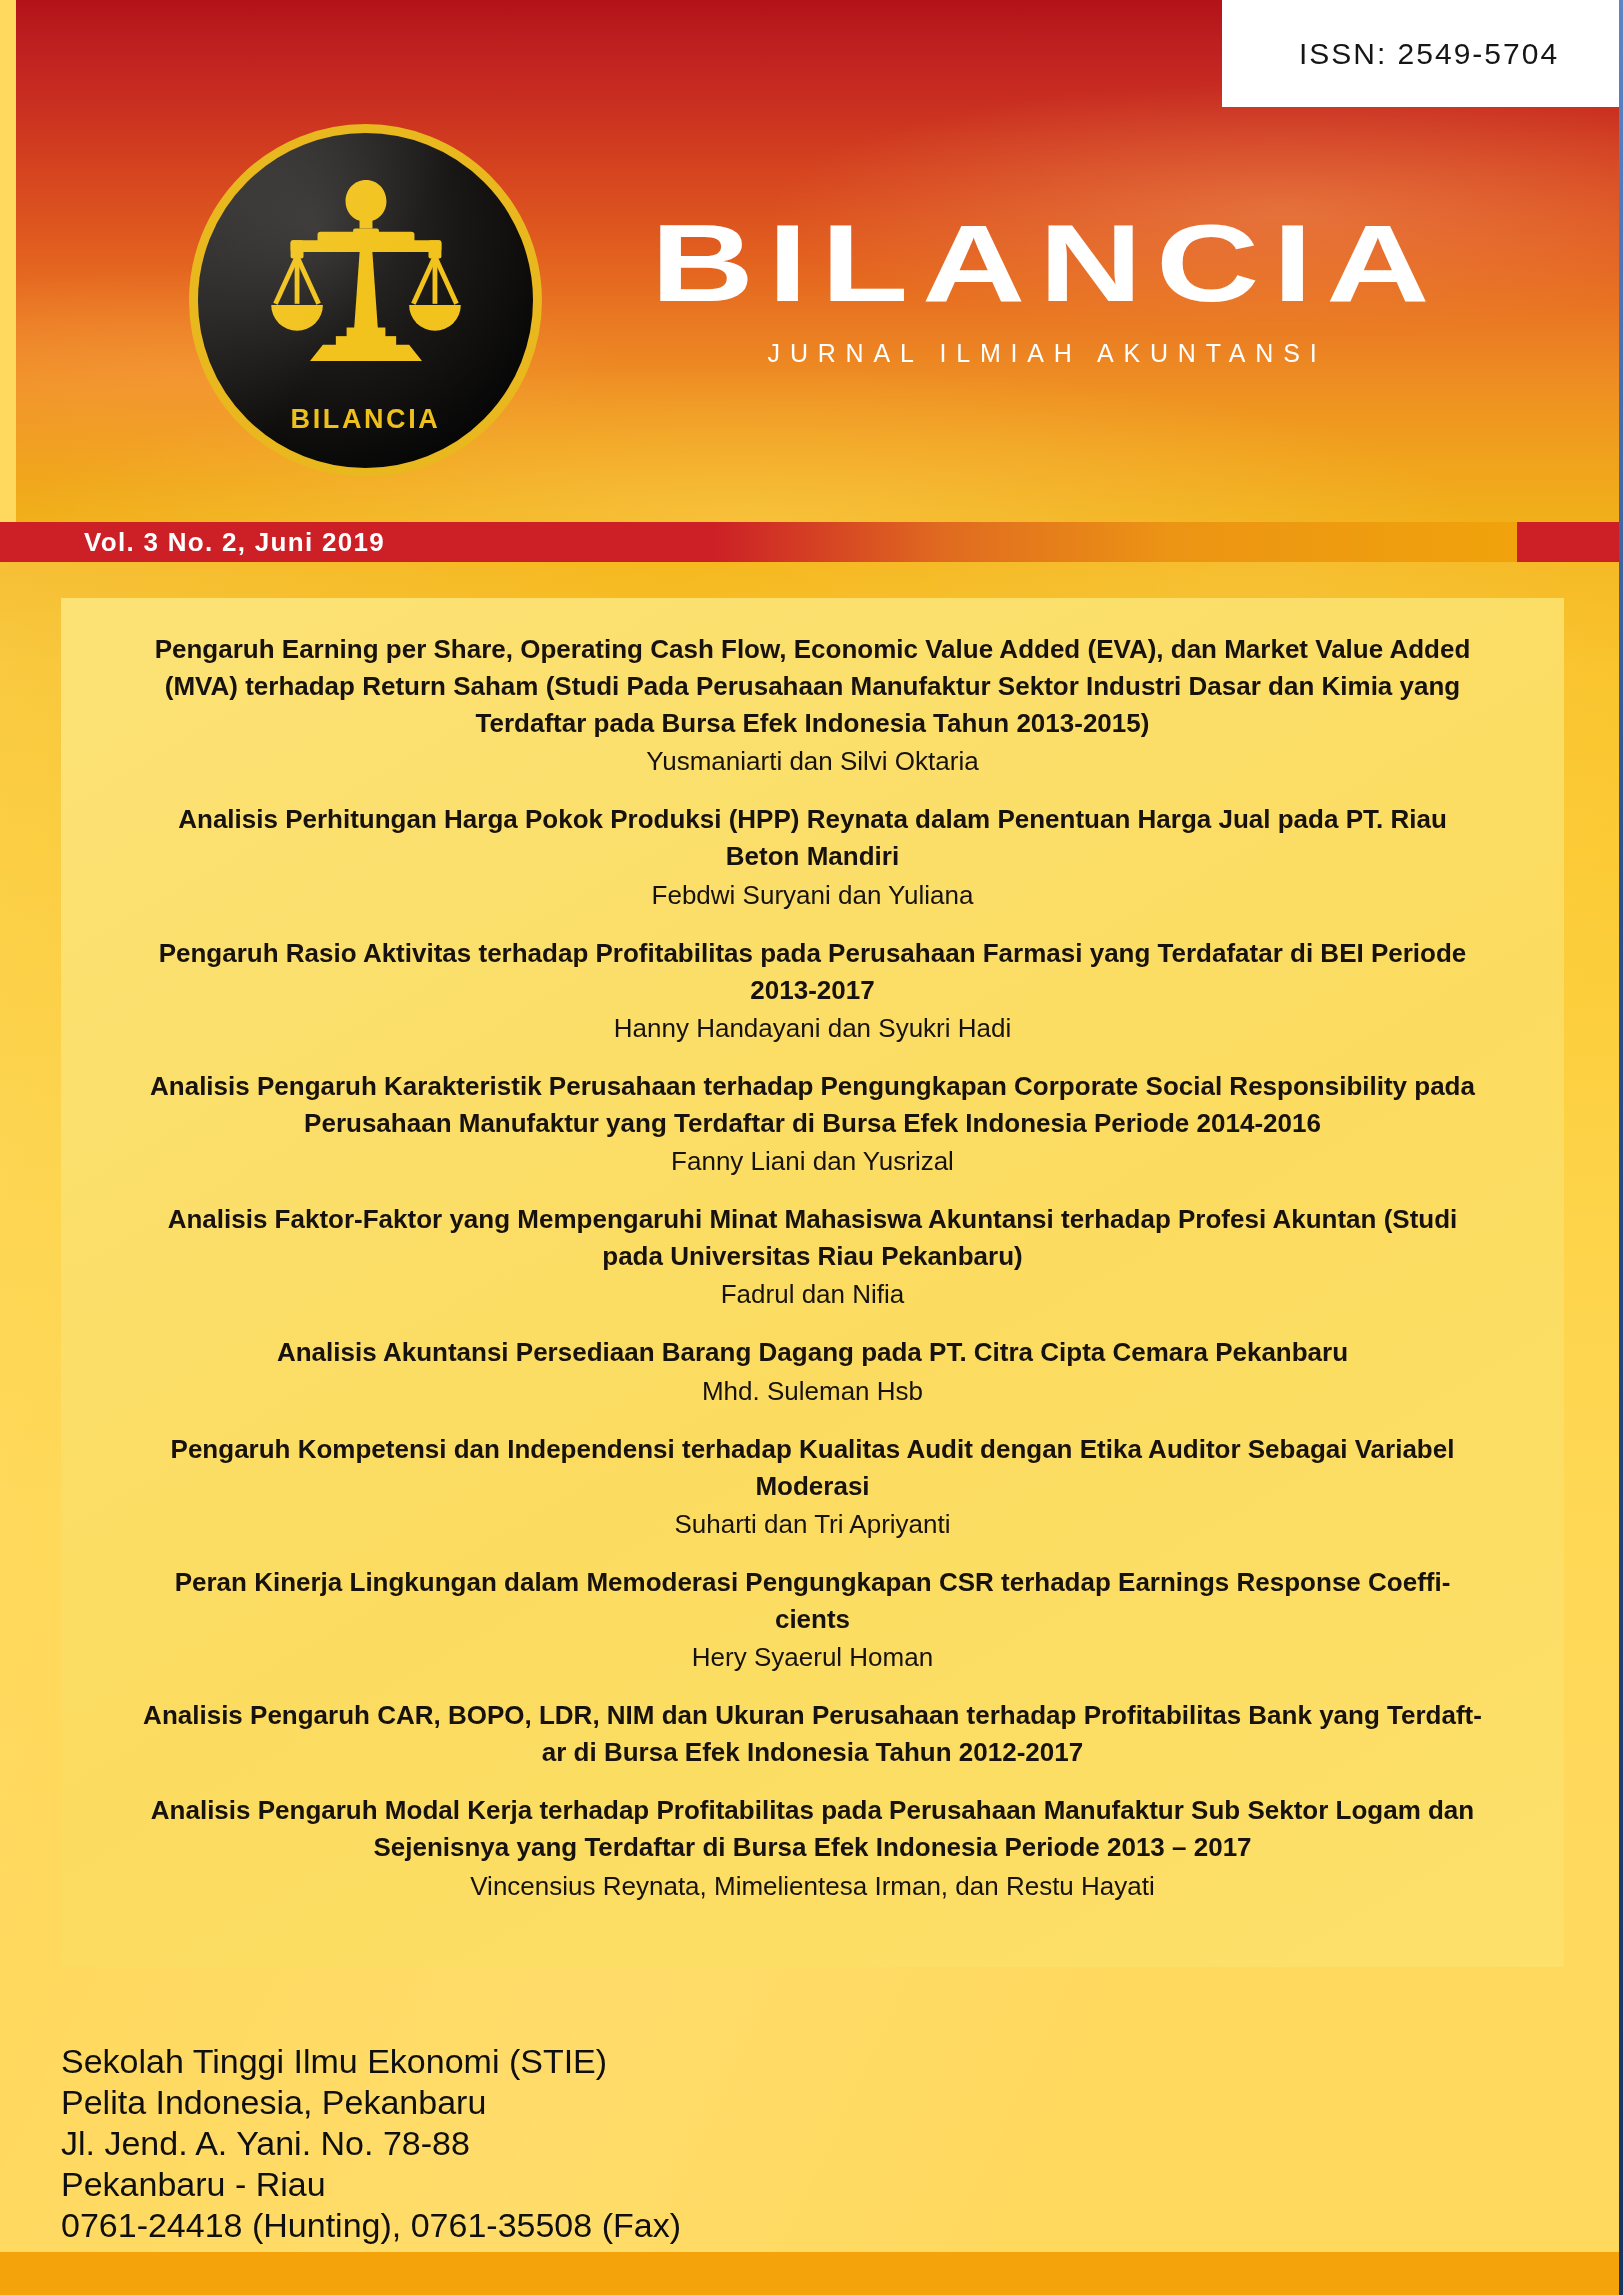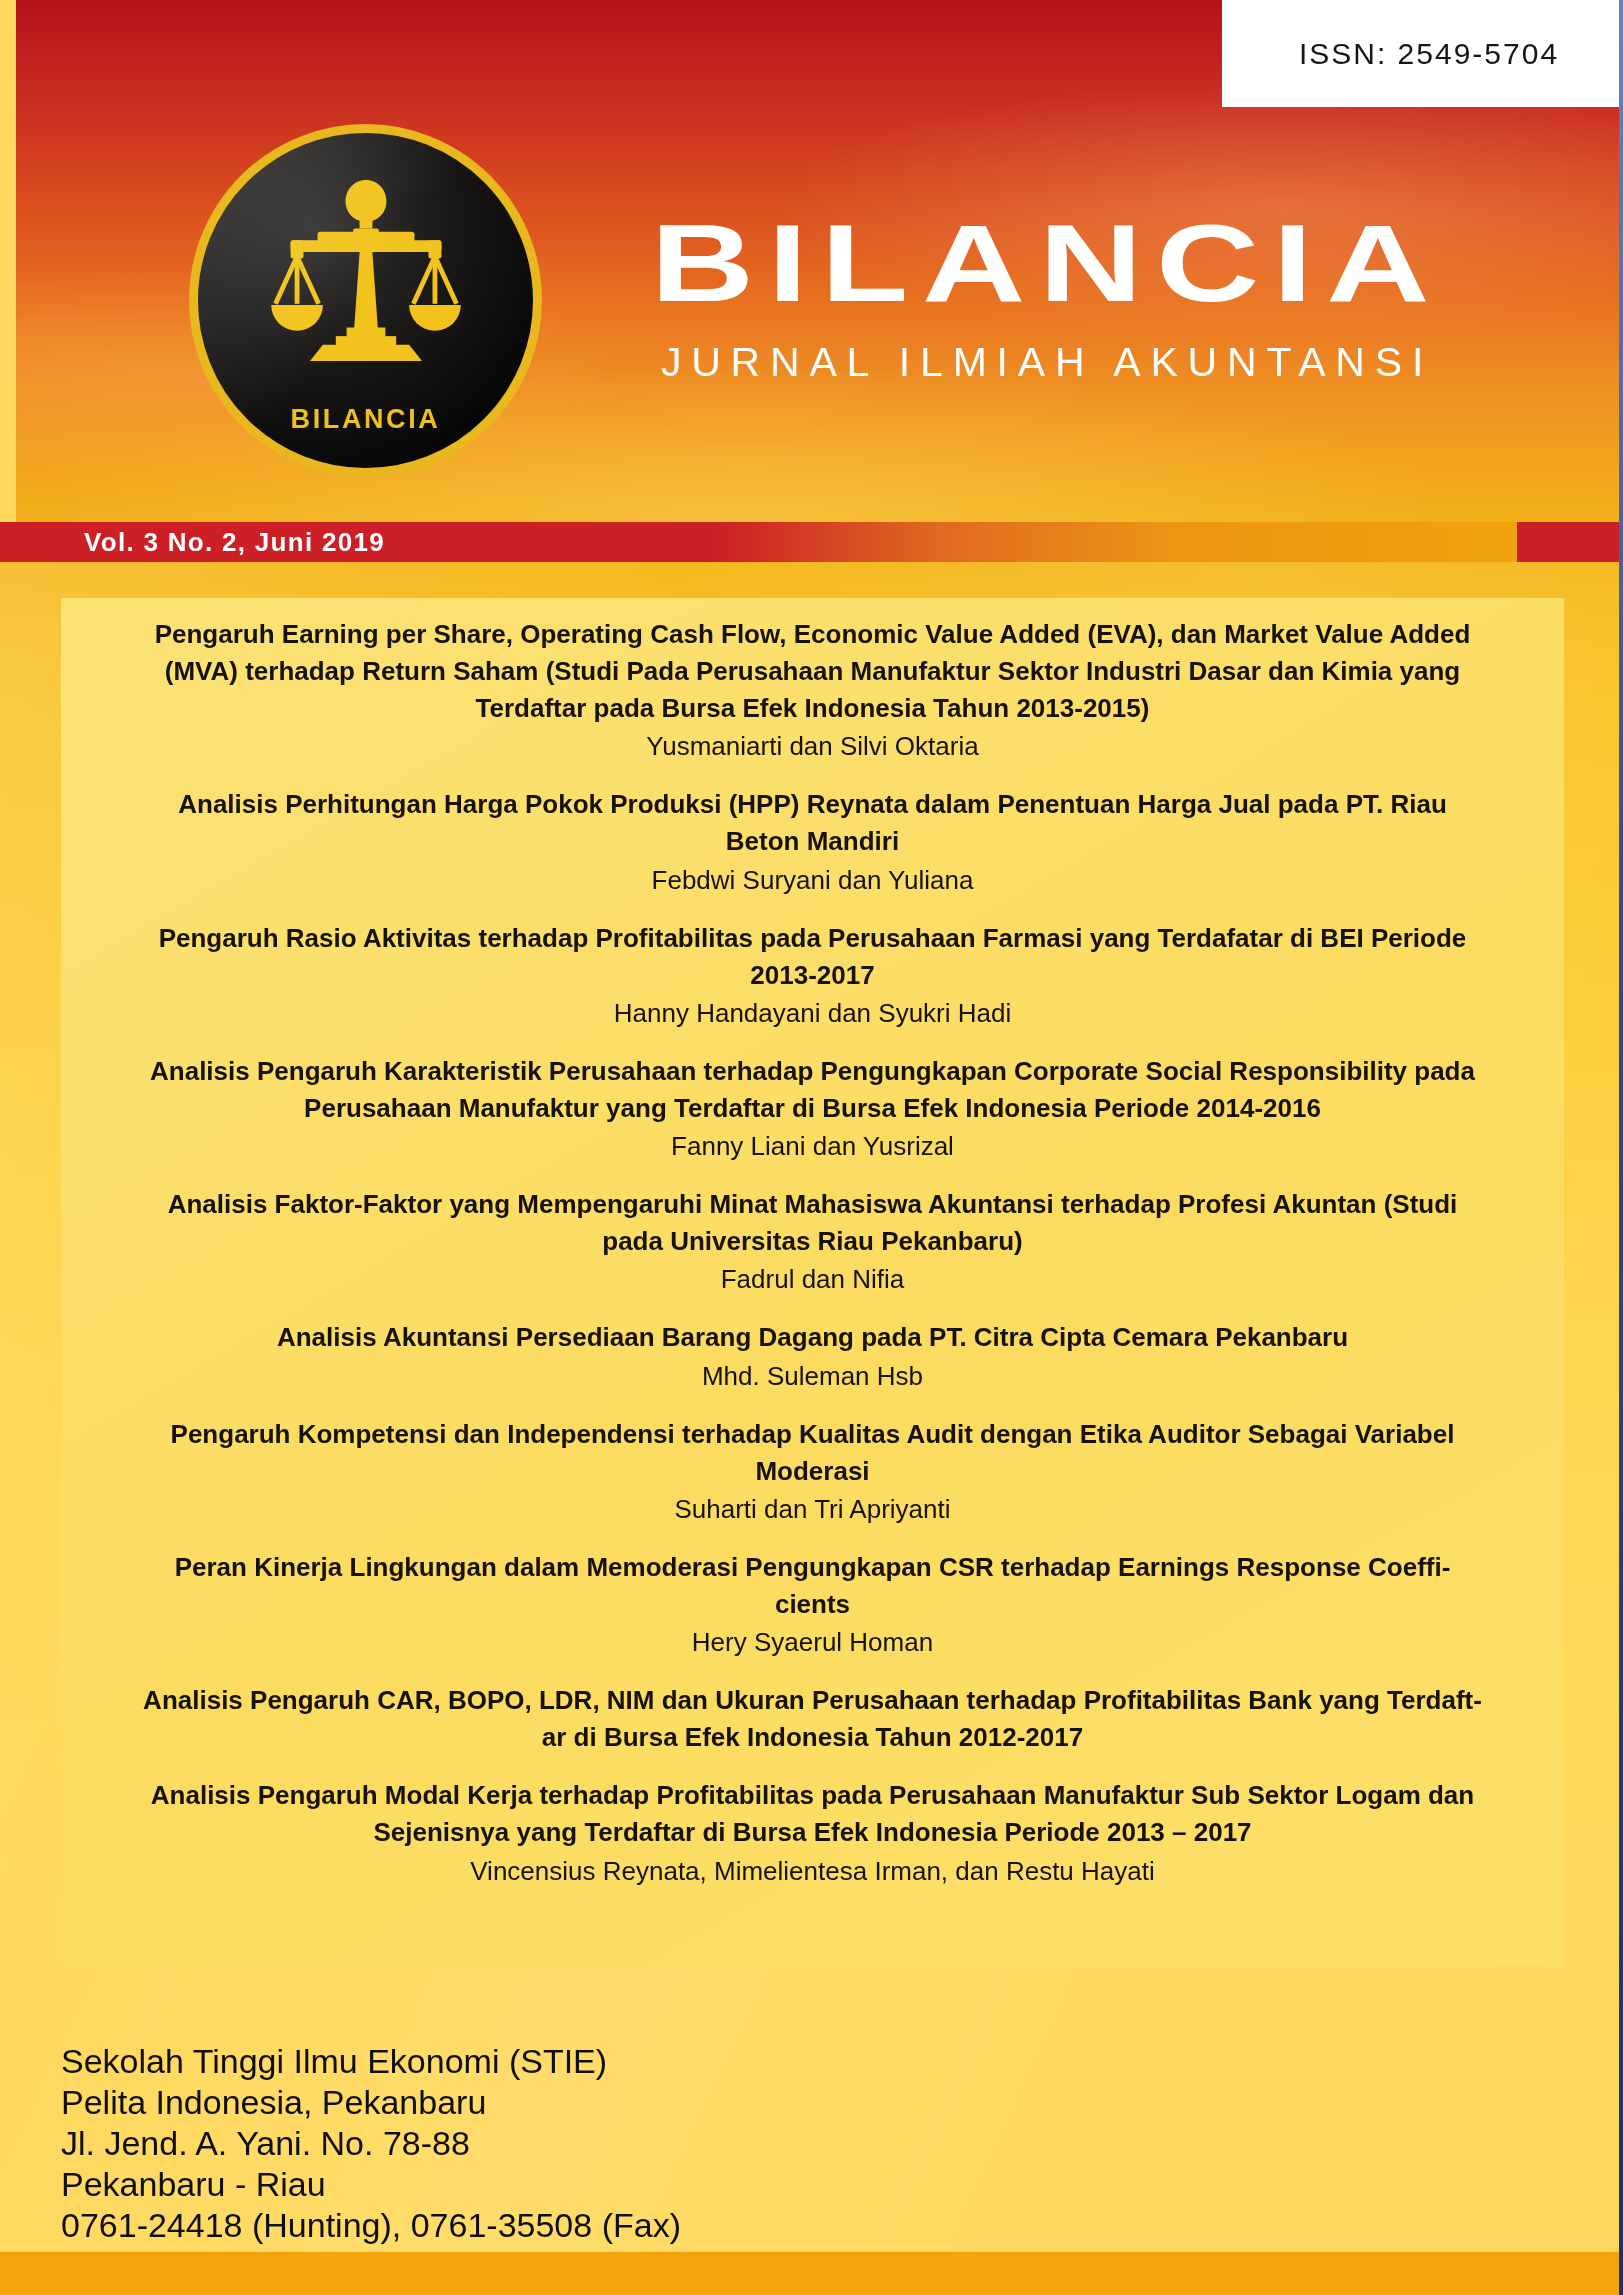--- a/index.html
+++ b/index.html
@@ -44,21 +44,21 @@
     font-size:27px; font-weight:bold; letter-spacing:2.6px; color:#eec01c;
   }
 
   
   .masthead { position:absolute; left:609px; top:208px; width:844px; text-align:center; color:#ffffff; }
   .masthead-title {
     font-size:110px; font-weight:bold; letter-spacing:10.5px; line-height:1;
     transform:scaleX(1.30); transform-origin:50% 50%; white-space:nowrap;
   }
   .masthead-subtitle {
-    margin-top:21px; font-size:41px; font-weight:normal; letter-spacing:9.8px; white-space:nowrap;
+    margin-top:21px; font-size:25px; font-weight:normal; letter-spacing:9.8px; white-space:nowrap;
   }
 
   
   .vol-bar {
     position:absolute; left:0; top:522px; width:1624px; height:40px;
     background:linear-gradient(90deg,
       #cc2026 0%, #cc2026 44%, #e06a20 58%, #ec9414 72%,
       #f0a30b 93.4%, #cc2026 93.4%, #cc2026 100%);
   }
   .vol-label {
@@ -72,21 +72,21 @@
     background:
       linear-gradient(115deg, rgba(255,255,255,0.10) 0%, rgba(255,255,255,0) 28%,
                       rgba(255,255,255,0.08) 52%, rgba(255,255,255,0) 74%),
       linear-gradient(180deg,
         #f5b81f 0%, #f9c32a 6%, #fbca33 16%, #fdd348 36%,
         #ffd856 56%, #ffd95e 76%, #ffd95e 100%);
   }
 
   .panel {
     position:absolute; left:61px; top:36px; width:1503px; height:1369px;
-    box-sizing:border-box; padding:18px 33px;
+    box-sizing:border-box; padding:33px 33px;
     text-align:center;
     background:linear-gradient(150deg, #fce276 0%, #fbdc60 55%, #fde06a 100%);
   }
   .article { margin-bottom:21px; }
   .article-title {
     font-weight:bold; font-size:26px; line-height:37px; color:#17120e; white-space:pre-line;
   }
   .article-authors { font-size:26px; line-height:37px; color:#17120e; margin-top:1.3px; }
 
   

